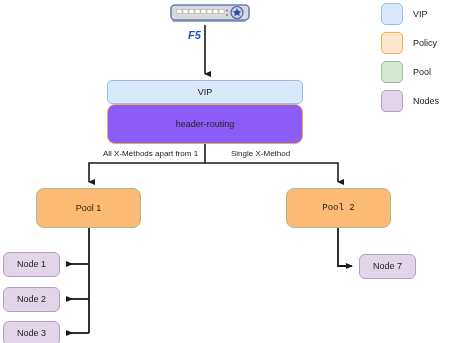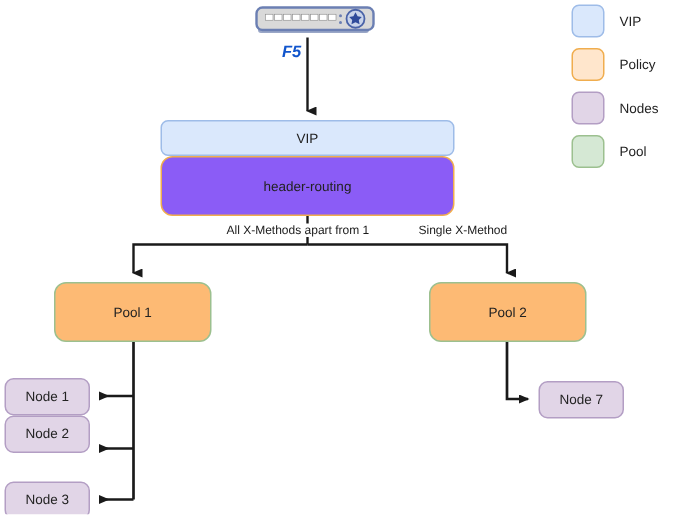--- a/index.html
+++ b/index.html
@@ -53,41 +53,40 @@
     border-radius: 8px;
   }
   .pool-box {
     width: 105px;
     height: 40px;
     background: #fdba74;
     border: 1px solid #9cc08f;
     border-radius: 8px;
   }
   .pool1 { left: 36px; top: 188px; }
-  .pool2 { left: 286px; top: 188px; }
+  .pool2 { left: 286px; top: 188px; font-family: Liberation Mono, monospace; }
   .nodes-box {
     width: 57px;
     height: 25px;
     background: #e1d5e7;
     border: 1px solid #b39ec4;
     border-radius: 6px;
   }
   .node1 { left: 3px;  top: 252px; }
-  .node2 { left: 3px;  top: 277px; text-align: center; }
+  .node2 { left: 3px;  top: 287px; text-align: center; }
   .node3 { left: 3px;  top: 321px; }
   .node4 { left: 359px; top: 254px; }
 
   .edge-label {
     position: absolute;
     font-size: 8px;
     color: #1a1a1a;
     white-space: nowrap;
     background: #ffffff;
     padding: 0 2px;
-    margin-left: 48px;
   }
   .label-left  { left: 101px; top: 149px; }
   .label-right { left: 229px; top: 149px; }
 
   .f5-label {
     position: absolute;
     left: 186px;
     top: 29px;
     font-size: 11px;
     font-weight: bold;
@@ -238,22 +237,22 @@
   <div class="legend">
     <div class="legend-row">
       <div class="legend-swatch sw-vip"></div>
       <div class="legend-text">VIP</div>
     </div>
     <div class="legend-row">
       <div class="legend-swatch sw-policy"></div>
       <div class="legend-text">Policy</div>
     </div>
     <div class="legend-row">
+      <div class="legend-swatch sw-pool"></div>
+      <div class="legend-text">Pool</div>
+    </div>
+    <div class="legend-row">
       <div class="legend-swatch sw-nodes"></div>
       <div class="legend-text">Nodes</div>
     </div>
-    <div class="legend-row">
-      <div class="legend-swatch sw-pool"></div>
-      <div class="legend-text">Pool</div>
-    </div>
   </div>
 
 </div>
 
 </body></html>

